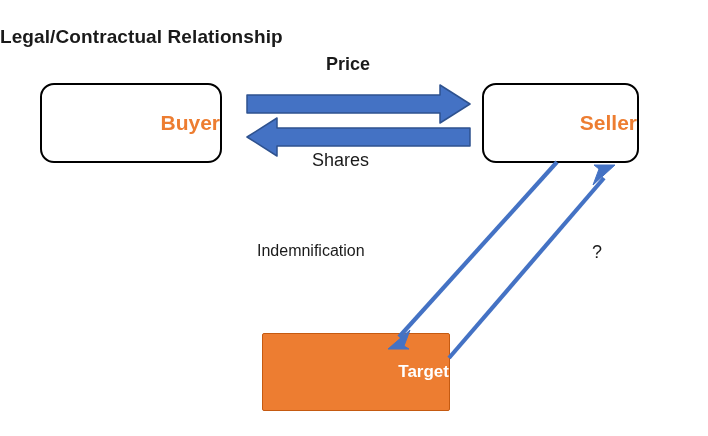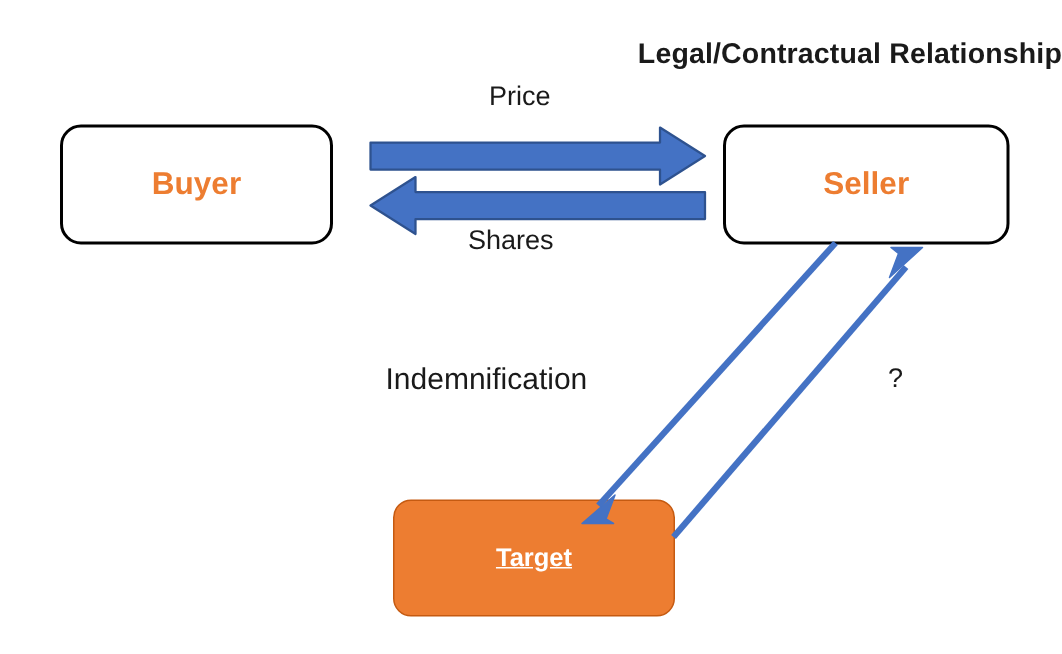--- a/index.html
+++ b/index.html
@@ -15,68 +15,67 @@
     overflow: hidden;
     font-family: "Liberation Sans", sans-serif;
   }
 
   
   #diagram-title {
     position: absolute;
     left: 0;
     top: 26px;
     width: 708px;
-    text-align: right;
+    text-align: left;
     font-size: 19px;
     font-weight: bold;
     color: #1a1a1a;
     letter-spacing: 0.1px;
   }
 
   
   .node {
     position: absolute;
     box-sizing: border-box;
     display: flex;
     align-items: center;
-    justify-content: center;
+    justify-content: flex-end;
     text-align: center;
     font-weight: bold;
     line-height: 1.22;
   }
   .node-outline {
     background: #ffffff;
     border: 2.5px solid #000000;
     border-radius: 14px;
     color: #ED7D31;
     font-size: 21px;
   }
   .node-filled {
     background: #ED7D31;
     border: 1.5px solid #C55A11;
-    border-radius: 12px;
+    border-radius: 2px;
     color: #ffffff;
     font-size: 17px;
-    text-decoration: underline;
   }
 
   #node-buyer  { left: 40px;  top: 83px;  width: 182px; height: 80px; }
-  #node-seller { left: 482px; top: 83px;  width: 191px; height: 80px; }
+  #node-seller { left: 482px; top: 83px;  width: 157px; height: 80px; }
   #node-target { left: 262px; top: 333px; width: 188px; height: 78px; }
 
   
   .flow-label {
     position: absolute;
     font-size: 18px;
     color: #1a1a1a;
     white-space: nowrap;
   }
-  #label-price  { left: 326px; top: 54px;  }
+  #label-price  { left: 326px; top: 54px; font-weight: bold;  }
   #label-shares { left: 312px; top: 150px; }
-  #label-indemnification { left: 257px; top: 242px; font-size: 20px; text-align: center; }
+  #label-indemnification { left: 257px; top: 242px; font-size: 16px; text-align: center; }
   #label-question { left: 592px; top: 242px; font-size: 18px; }
 
   
   #arrow-layer {
     position: absolute;
     left: 0;
     top: 0;
     width: 708px;
     height: 436px;
     pointer-events: none;

